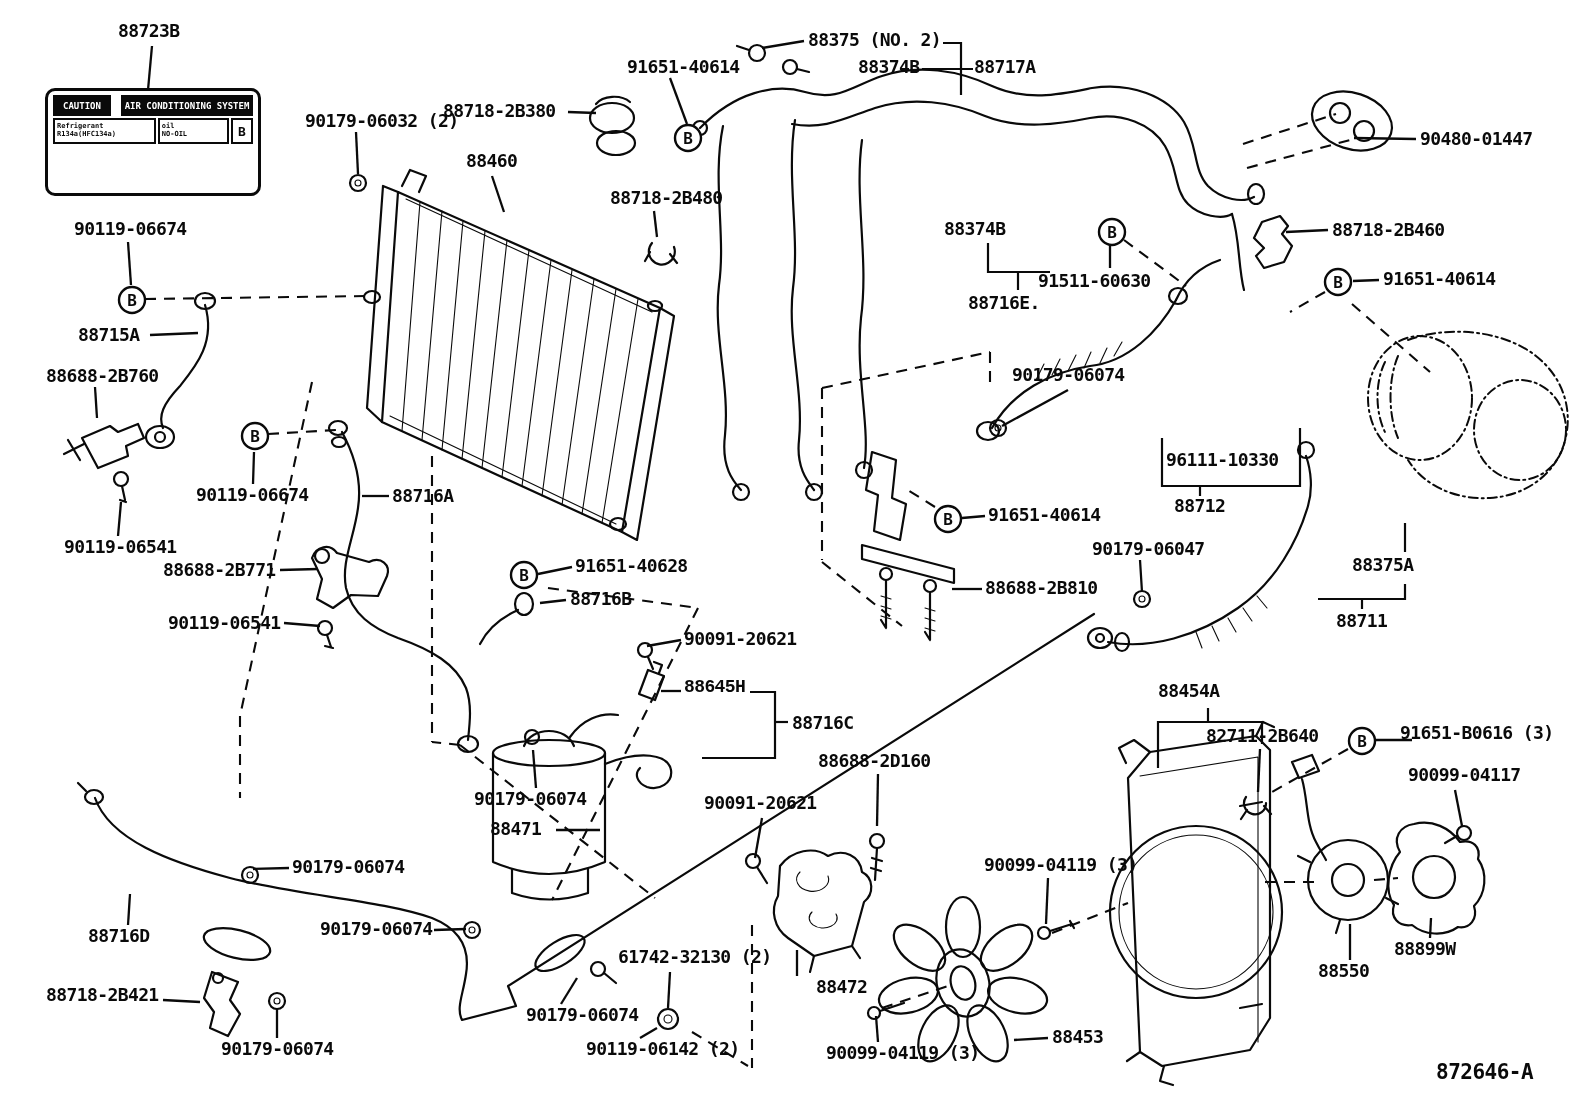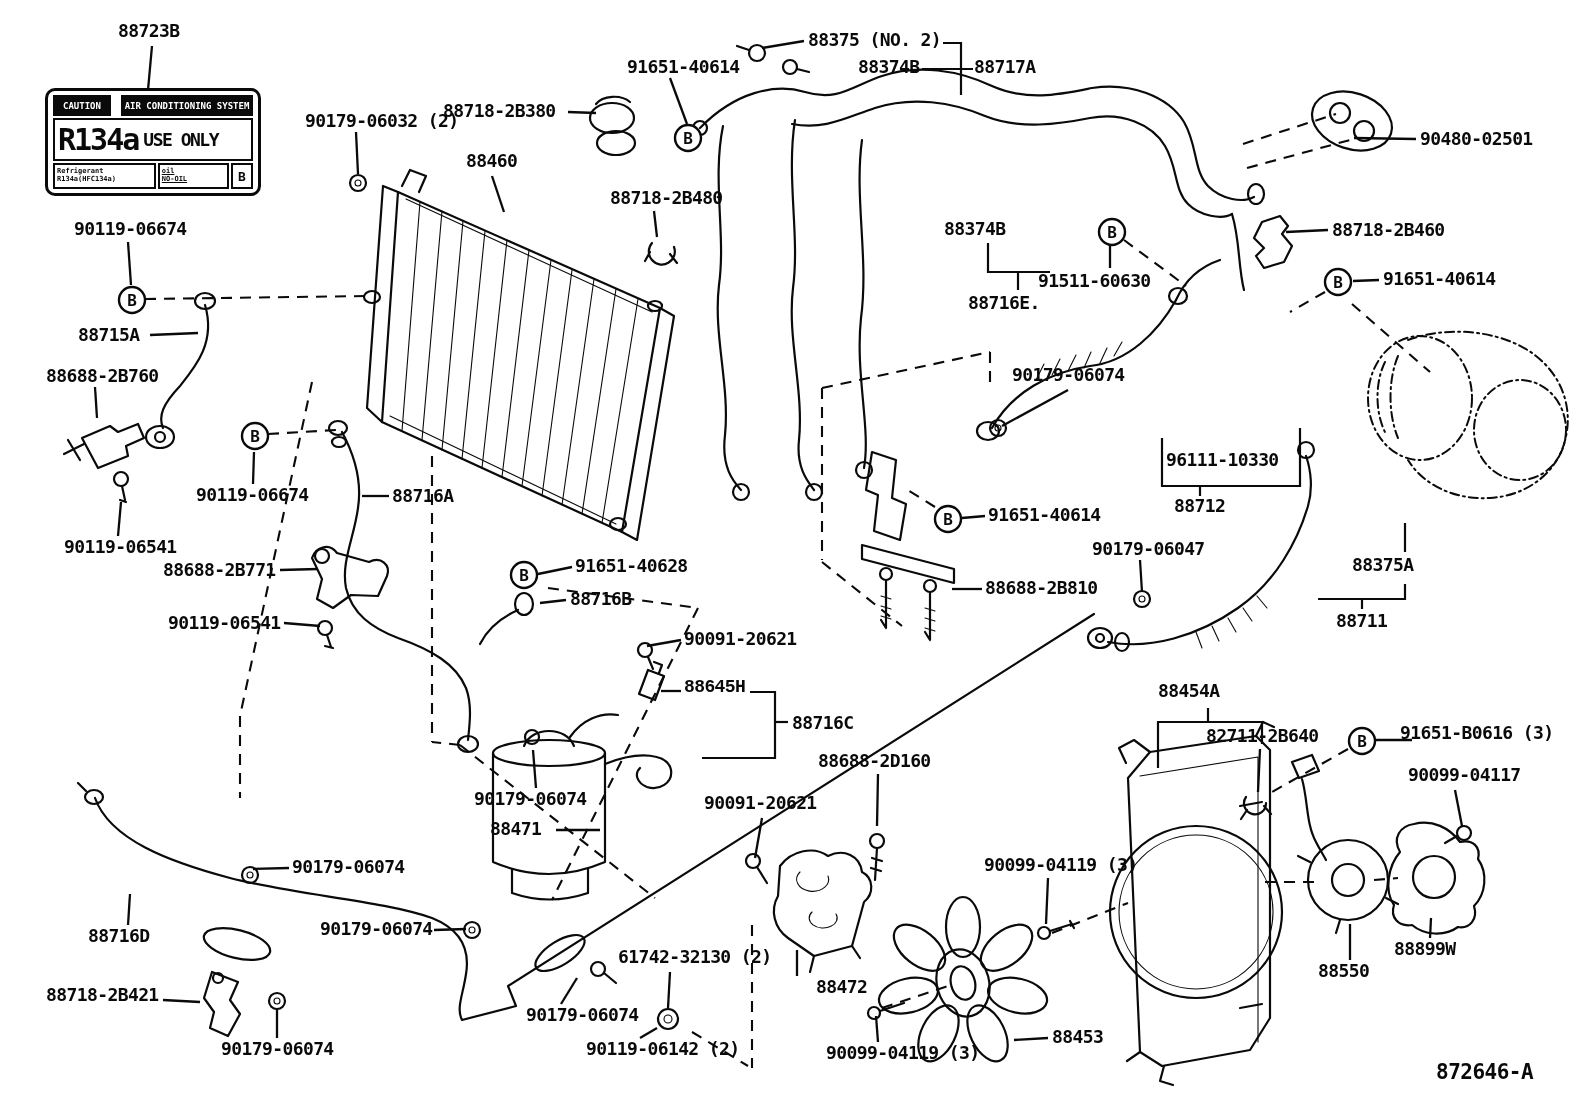--- a/index.html
+++ b/index.html
@@ -27,21 +27,21 @@
           justify-content:center;padding:0 3px;white-space:nowrap;}
   .c-first{width:52px;}
   .grow{flex:1;}
   .c-main{flex:1;border:2px solid #0a0a0a;display:flex;align-items:center;padding:0 3px;gap:5px;}
   .c-big{font-size:30px;font-weight:800;letter-spacing:-2px;}
   .c-use{font-size:18px;font-weight:800;letter-spacing:-1.5px;}
   .c-foot{display:flex;height:26px;gap:2px;}
   .c-fl,.c-fr{border:2px solid #0a0a0a;font-size:7px;font-weight:700;line-height:1.2;padding:2px 2px;
               overflow:hidden;white-space:nowrap;}
   .c-fl{flex:1.5;}
-  .c-fr{flex:1;text-decoration:underline;}
+  .c-fr{flex:1;}
   .c-badge{border:2px solid #0a0a0a;width:18px;display:flex;align-items:center;justify-content:center;
            font-size:13px;font-weight:800;}
 </style>
 </head>
 <body>
 
 <div id="stage">
 
   <svg id="artwork" viewBox="0 0 1592 1099">
     <g class="art">
@@ -333,24 +333,20 @@
           <text x="1362" y="746.5" text-anchor="middle" class="bm-text">B</text>
         </g>
       </g>
   </svg>
 
   <div class="caution">
     <div class="c-head">
       <span class="c-cell c-first">CAUTION</span>
       <span class="c-cell grow">AIR CONDITIONING SYSTEM</span>
     </div>
-    <div class="c-main">
-      <span class="c-big">R134a</span>
-      <span class="c-use">USE ONLY</span>
-    </div>
     <div class="c-foot">
       <div class="c-fl">
         <div>Refrigerant</div>
         <div>R134a(HFC134a)</div>
       </div>
       <div class="c-fr">
         <div>oil</div>
         <div>NO-OIL</div>
       </div>
       <div class="c-badge">B</div>
@@ -358,21 +354,21 @@
   </div>
 
   <div id="labels">
       <div class="plabel" style="left: 118px; top: 22px;">88723B</div>
       <div class="plabel" style="left: 305px; top: 112px;">90179-06032 (2)</div>
       <div class="plabel" style="left: 443px; top: 102px;">88718-2B380</div>
       <div class="plabel" style="left: 627px; top: 58px;">91651-40614</div>
       <div class="plabel" style="left: 808px; top: 31px;">88375 (NO. 2)</div>
       <div class="plabel" style="left: 858px; top: 58px;">88374B</div>
       <div class="plabel" style="left: 974px; top: 58px;">88717A</div>
-      <div class="plabel" style="left: 1420px; top: 130px;">90480-02501</div>
+      <div class="plabel" style="left: 1420px; top: 130px;">90480-01447</div>
       <div class="plabel" style="left: 466px; top: 152px;">88460</div>
       <div class="plabel" style="left: 610px; top: 189px;">88718-2B480</div>
       <div class="plabel" style="left: 944px; top: 220px;">88374B</div>
       <div class="plabel" style="left: 1038px; top: 272px;">91511-60630</div>
       <div class="plabel" style="left: 1332px; top: 221px;">88718-2B460</div>
       <div class="plabel" style="left: 1383px; top: 270px;">91651-40614</div>
       <div class="plabel" style="left: 968px; top: 294px;">88716E.</div>
       <div class="plabel" style="left: 74px; top: 220px;">90119-06674</div>
       <div class="plabel" style="left: 78px; top: 326px;">88715A</div>
       <div class="plabel" style="left: 46px; top: 367px;">88688-2B760</div>

